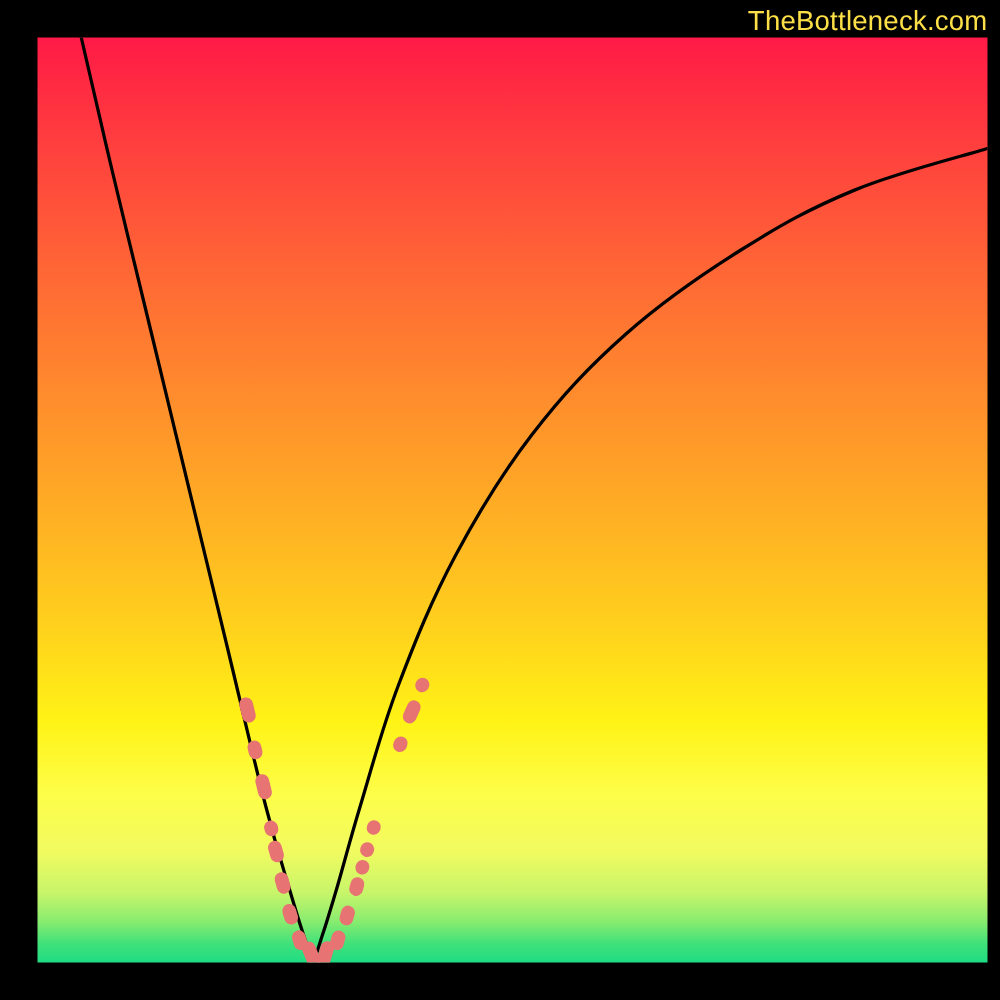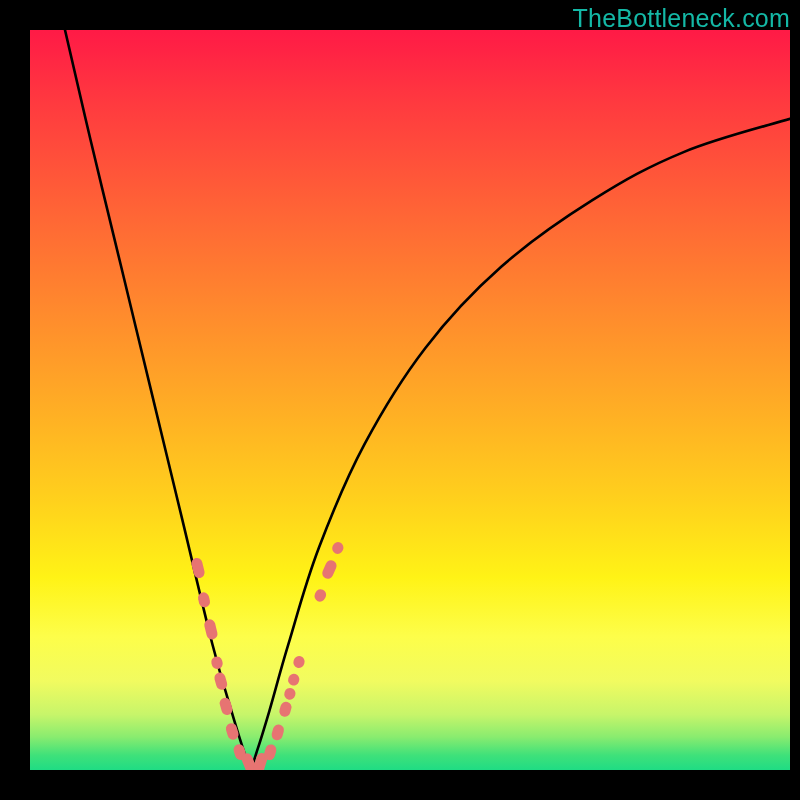--- a/index.html
+++ b/index.html
@@ -14,23 +14,23 @@
   .stage {
     position: relative;
     width: 800px;
     height: 800px;
     background: #000;
   }
   .watermark {
     position: absolute;
     top: 4px;
     right: 10px;
-    font-size: 25px;
+    font-size: 22px;
     font-weight: 500;
-    color: #14b8a6;
+    color: #fde047;
     letter-spacing: 0.2px;
     z-index: 5;
     user-select: none;
   }
   
   .plot {
     position: absolute;
     left: 30px;
     top: 30px;
     width: 760px;   

